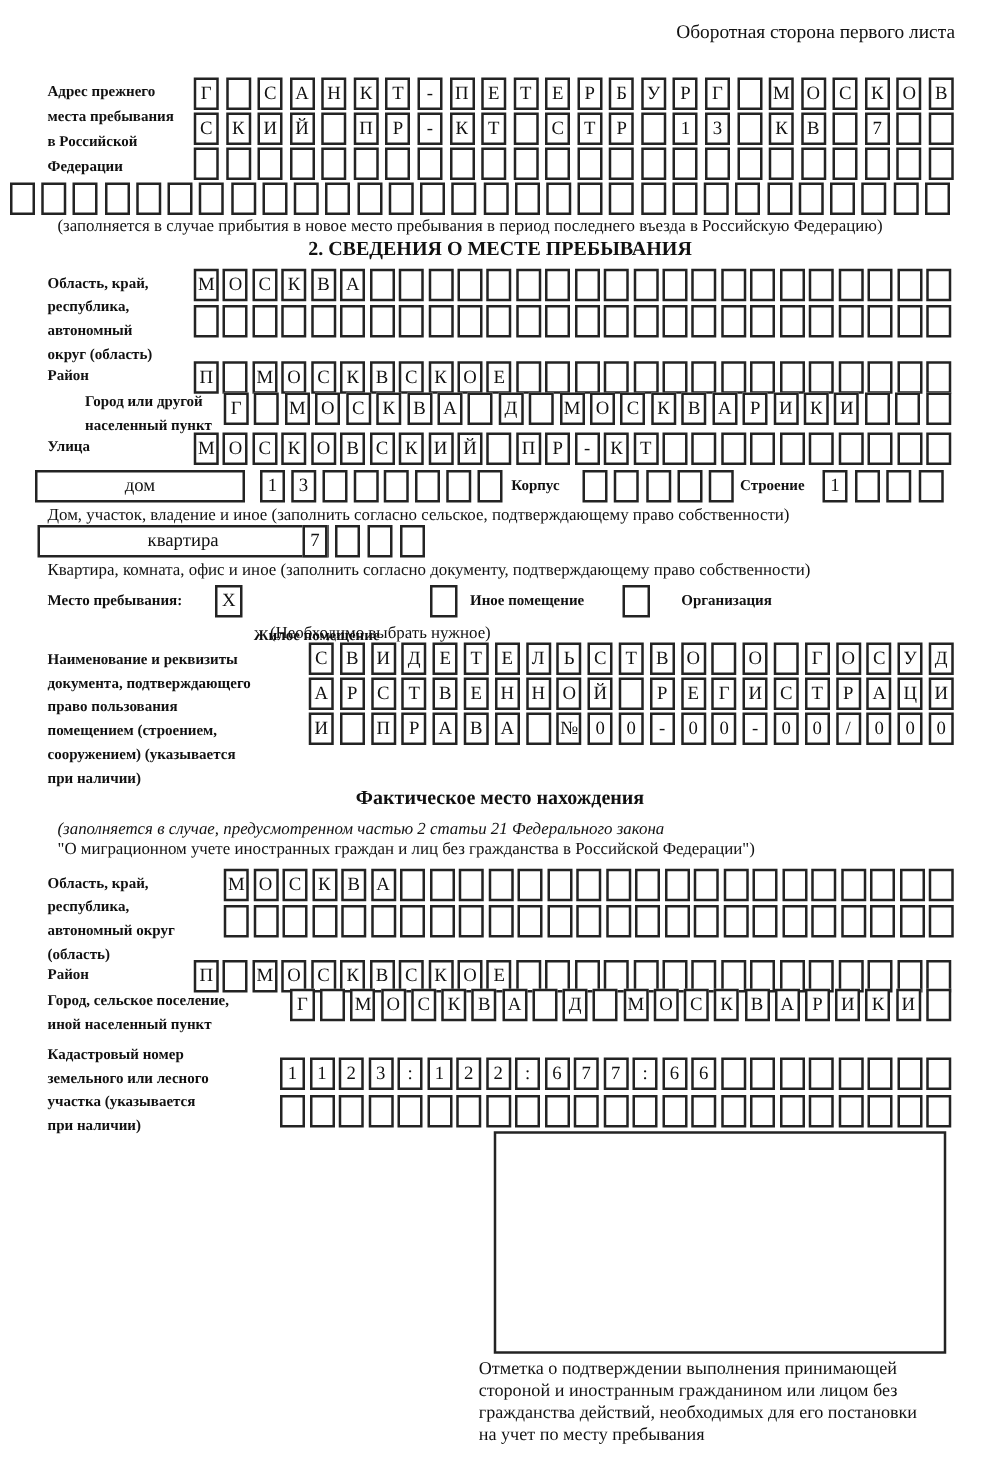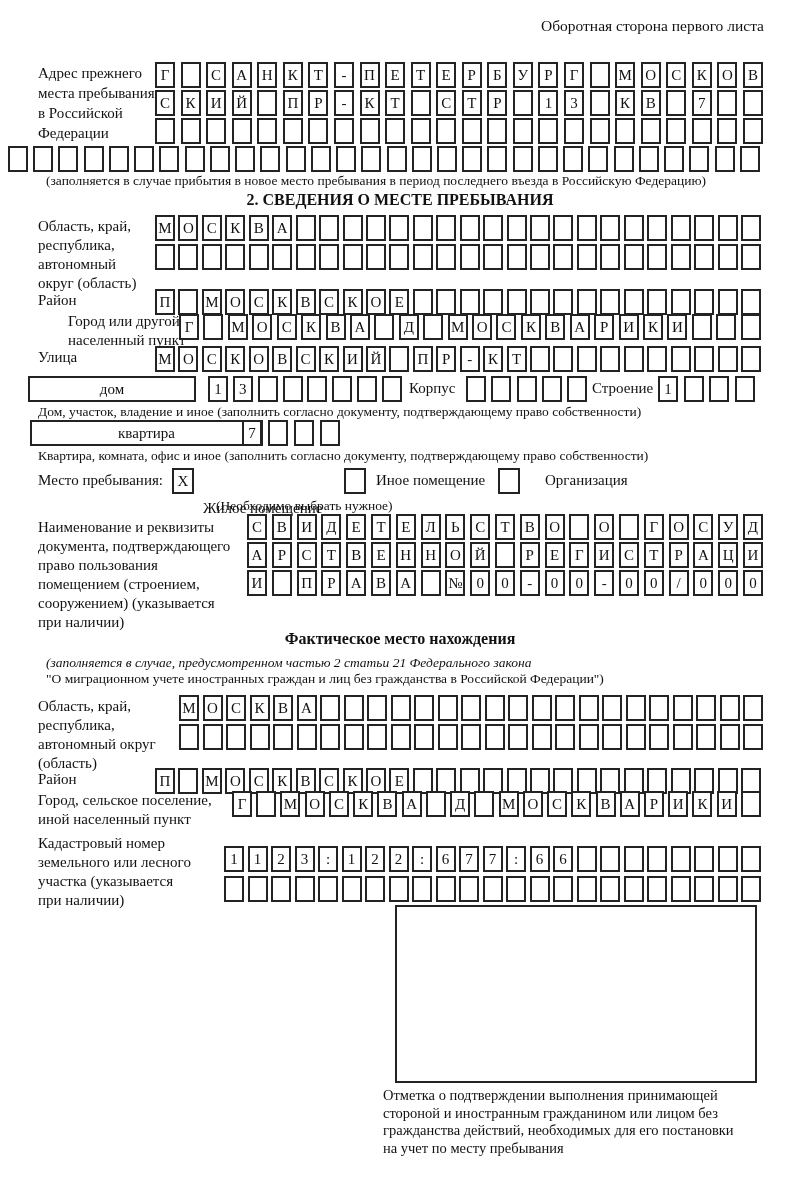--- a/index.html
+++ b/index.html
@@ -1,17 +1,17 @@
 <!DOCTYPE html>
 <html><head>
 <meta charset="utf-8">
 <style>
   html,body{margin:0;padding:0;background:#fff;}
   body{width:800px;height:1180px;position:relative;font-family:"Liberation Serif",serif;color:#111;overflow:hidden;}
-  .lbl{position:absolute;font-size:15px;line-height:19px;white-space:pre-line;}
+  .lbl{position:absolute;font-size:12px;line-height:19px;white-space:pre-line;font-weight:bold;}
   .cap{position:absolute;font-size:13.5px;line-height:16px;}
   .center{text-align:left;padding-left:46px;}
   .boxrow{position:absolute;display:flex;justify-content:space-between;}
   .cell{width:20px;height:26px;border:2px solid #232323;box-sizing:border-box;background:#fff;
         display:flex;align-items:center;justify-content:center;font-size:15px;flex:0 0 auto;}
   .longbox{position:absolute;height:26px;border:2px solid #232323;box-sizing:border-box;background:#fff;
         display:flex;align-items:center;justify-content:center;font-size:15px;}
   .chk{position:absolute;width:22px;height:26px;border:2px solid #232323;box-sizing:border-box;
         text-align:center;font-size:15px;line-height:22px;}
   .stampbox{position:absolute;left:395px;top:905px;width:362px;height:178px;border:2px solid #232323;box-sizing:border-box;}
@@ -311,21 +311,21 @@
     <div class="cell"></div>
     <div class="cell"></div>
   </div>
 <div class="lbl" style="left:592px;top:379px;">Строение</div>
 <div class="boxrow" style="left:658px;top:376px;width:97px;">
     <div class="cell">1</div>
     <div class="cell"></div>
     <div class="cell"></div>
     <div class="cell"></div>
   </div>
-<div class="cap" style="left:38px;top:404px;">Дом, участок, владение и иное (заполнить согласно документу, подтверждающему право собственности)</div>
+<div class="cap" style="left:38px;top:404px;">Дом, участок, владение и иное (заполнить согласно сельское, подтверждающему право собственности)</div>
 
 <div class="longbox" style="left:30px;top:420px;width:233px;">квартира</div>
 <div class="boxrow" style="left:242px;top:420px;width:98px;">
     <div class="cell">7</div>
     <div class="cell"></div>
     <div class="cell"></div>
     <div class="cell"></div>
   </div>
 <div class="cap" style="left:38px;top:448px;text-align:center;">Квартира, комната, офис и иное (заполнить согласно документу, подтверждающему право собственности)</div>
 

